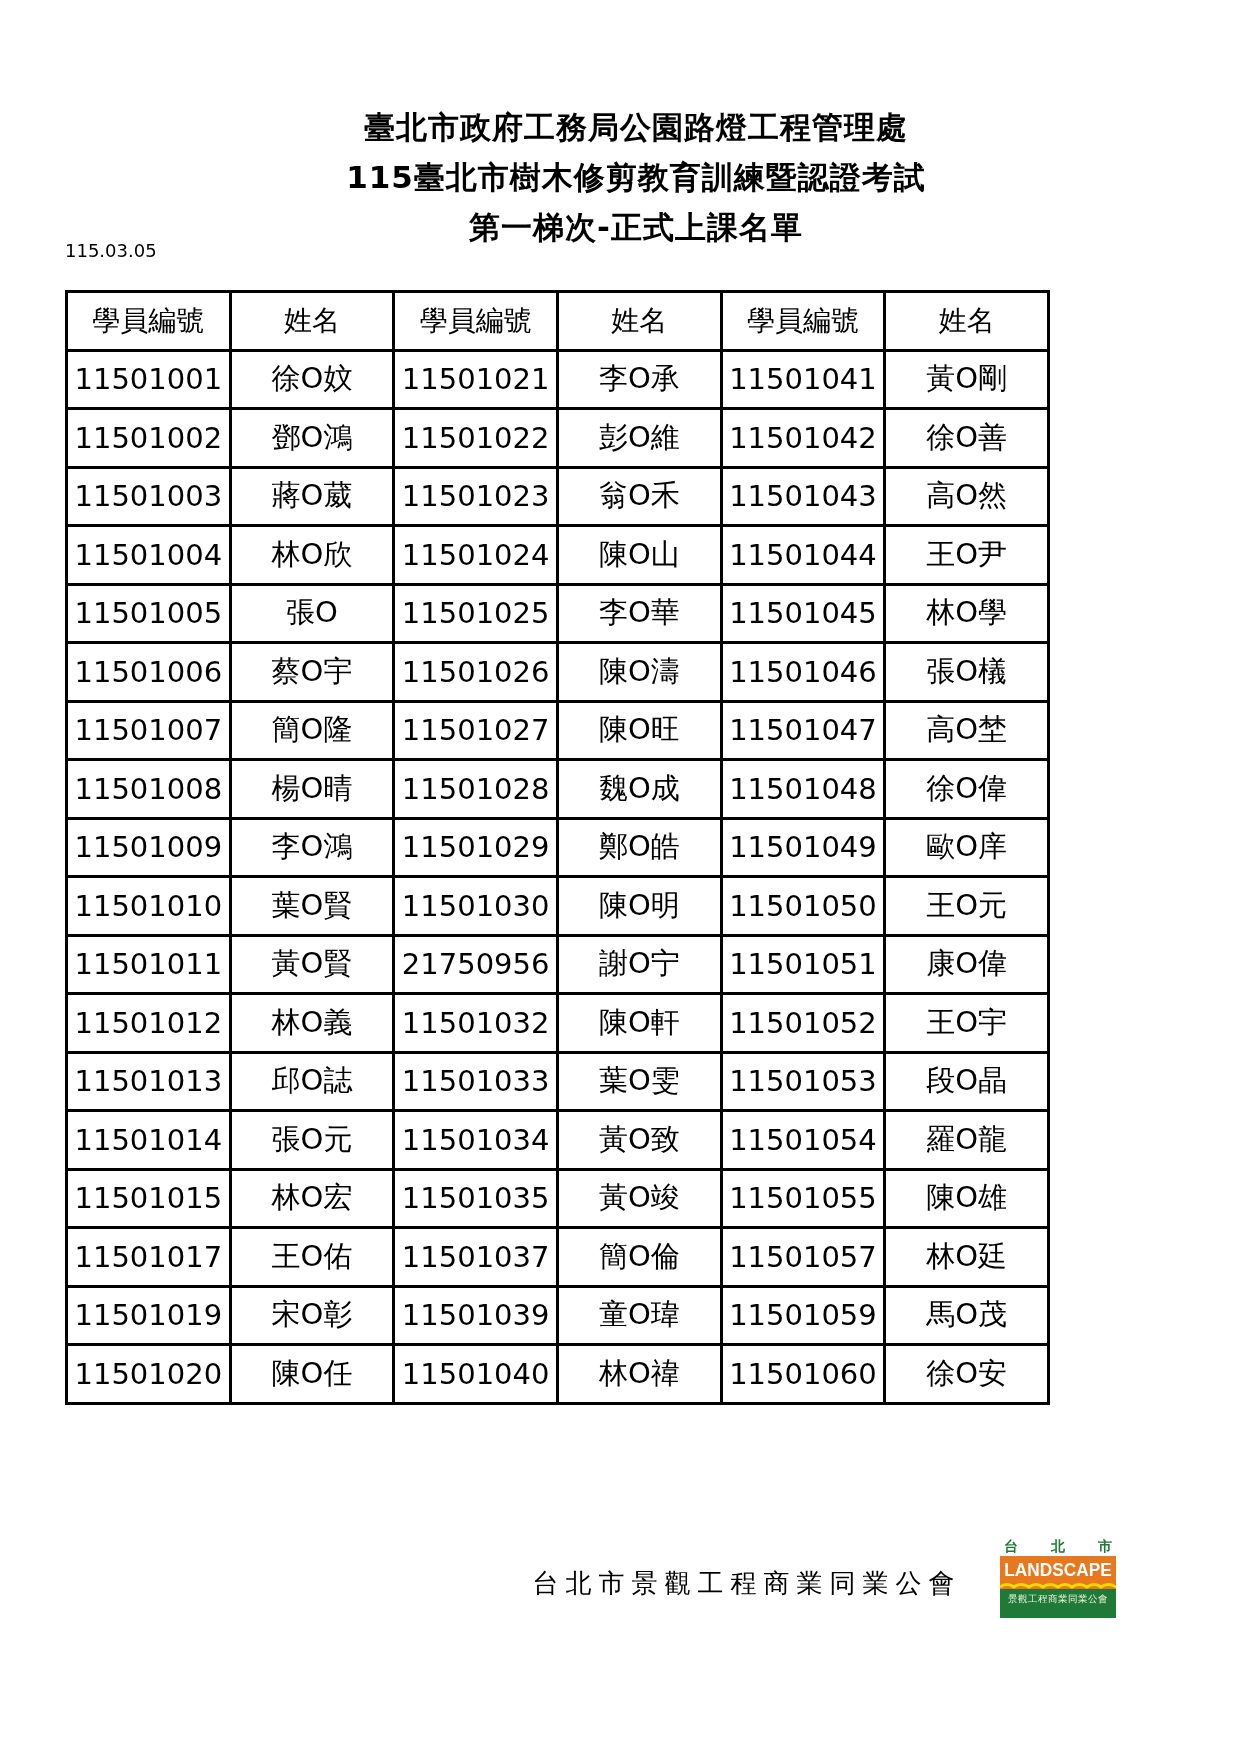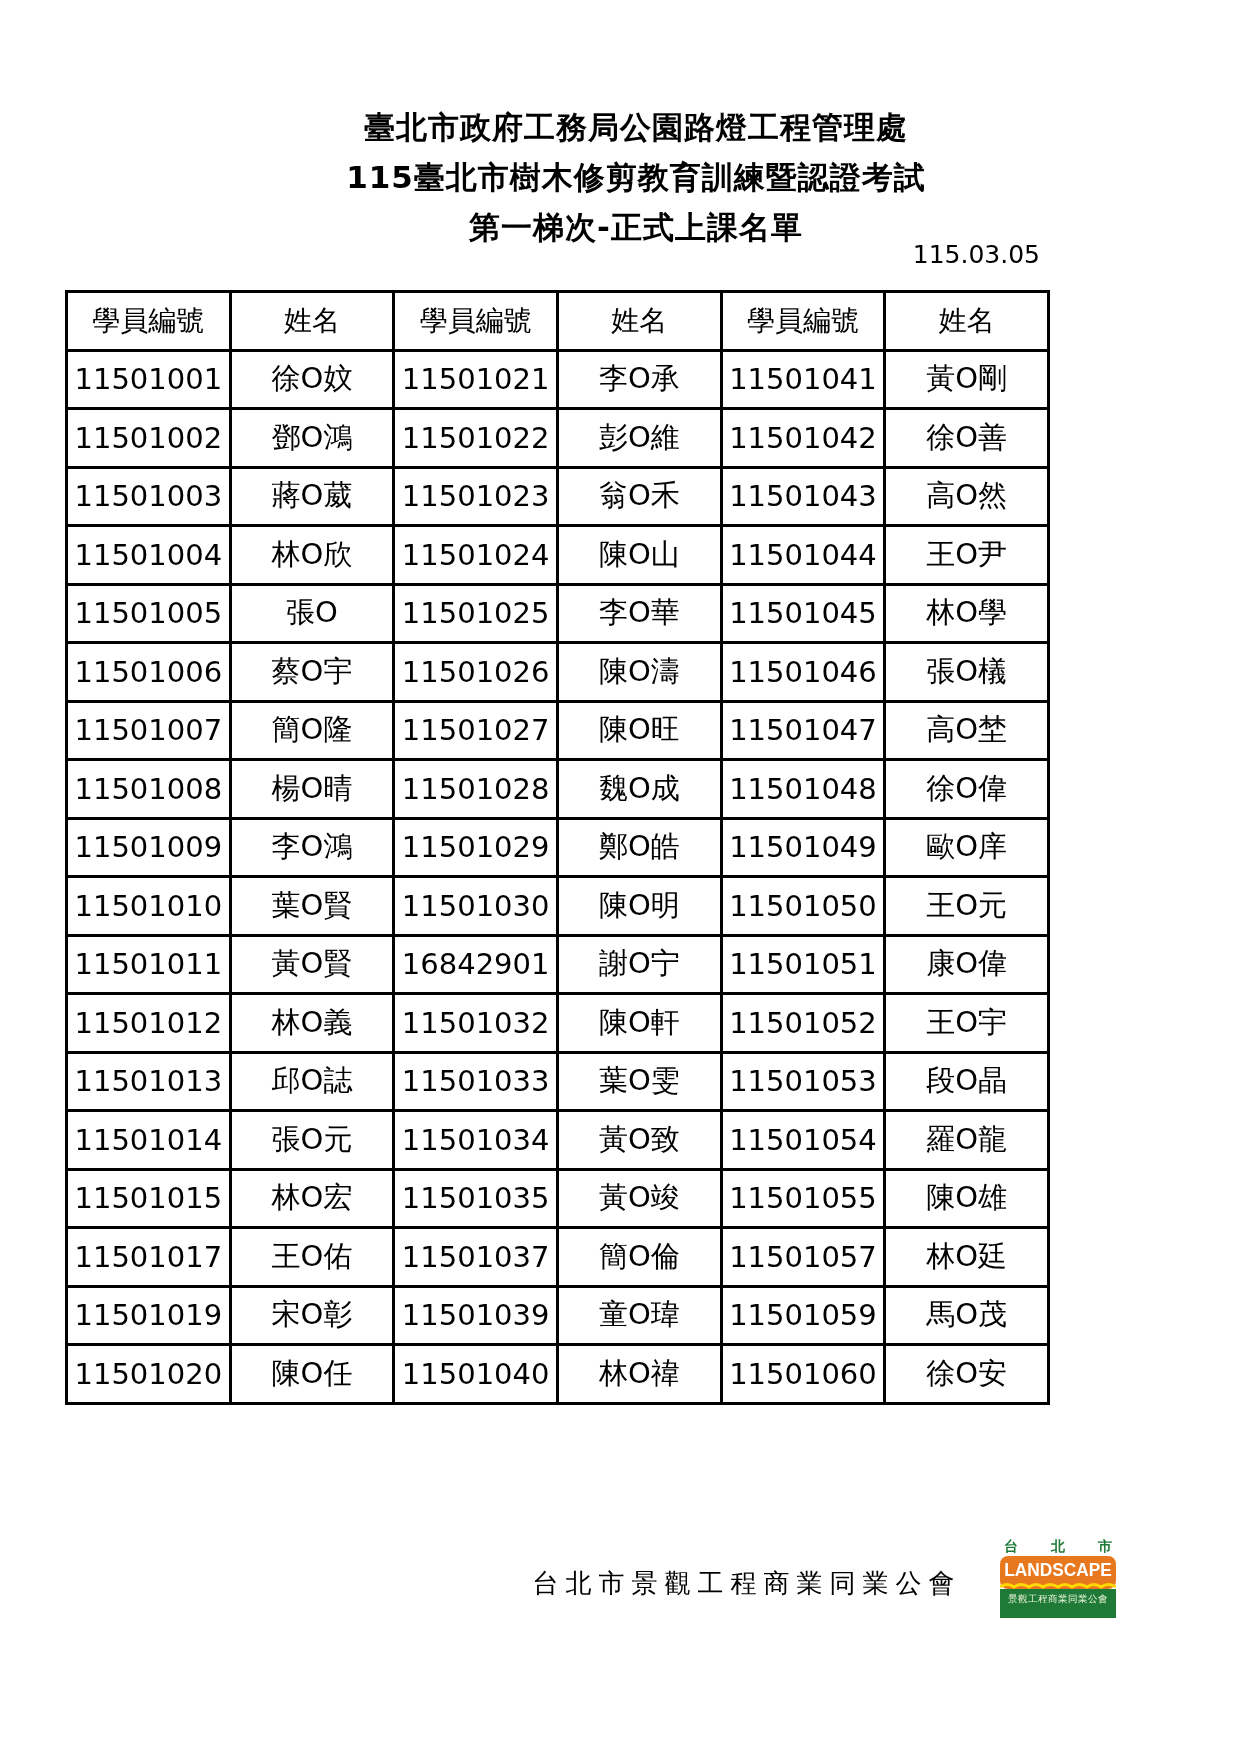--- a/index.html
+++ b/index.html
@@ -9,21 +9,21 @@
     background:#ffffff;
     font-family:"DejaVu Sans","Liberation Sans",sans-serif;
     color:#000;
     overflow:hidden;
   }
   .title-block { position:absolute; top:102px; left:0; width:100%; text-align:center; }
   .title-line { font-size:31px; font-weight:bold; line-height:50px; letter-spacing:1px;padding-left:32px; }
 
   .date-line {
     position:absolute; top:240px; left:65px; width:975px;
-    text-align:right; font-size:25px;
+    text-align:left; font-size:18px;
   }
 
   .roster-table {
     position:absolute; top:290px; left:65px;
     width:985px; border-collapse:collapse; table-layout:fixed;
   }
   .roster-table th, .roster-table td {
     border:3px solid #000;
     height:55.5px;
     text-align:center; vertical-align:middle;
@@ -38,21 +38,21 @@
     font-family:"DejaVu Serif","Liberation Serif",serif;
     font-size:26px; letter-spacing:7px; white-space:nowrap;
   }
 
   .logo { position:absolute; top:1537px; left:1000px; width:116px; }
   .logo-top {
     display:flex; justify-content:space-between;
     padding:0 4px; height:19px;
     font-weight:bold; font-size:14px; line-height:18px;
   }
-  .logo-main { position:relative; height:33px;border-radius:8px; }
+  .logo-main { position:relative; height:33px; }
   .logo-main-text {
     color:#ffffff; font-weight:bold; font-size:18px;
     text-align:center; line-height:29px;
     font-family:"Liberation Sans",sans-serif;
     transform:scaleX(0.96); transform-origin:center;
     white-space:nowrap;
   }
   .logo-wave { position:absolute; left:0; bottom:0; display:block; }
   .logo-bottom {
     height:29px; line-height:20px;
@@ -161,21 +161,21 @@
           <td>11501010</td>
           <td>葉O賢</td>
           <td>11501030</td>
           <td>陳O明</td>
           <td>11501050</td>
           <td>王O元</td>
         </tr>
         <tr>
           <td>11501011</td>
           <td>黃O賢</td>
-          <td>16842901</td>
+          <td>21750956</td>
           <td>謝O宁</td>
           <td>11501051</td>
           <td>康O偉</td>
         </tr>
         <tr>
           <td>11501012</td>
           <td>林O義</td>
           <td>11501032</td>
           <td>陳O軒</td>
           <td>11501052</td>

